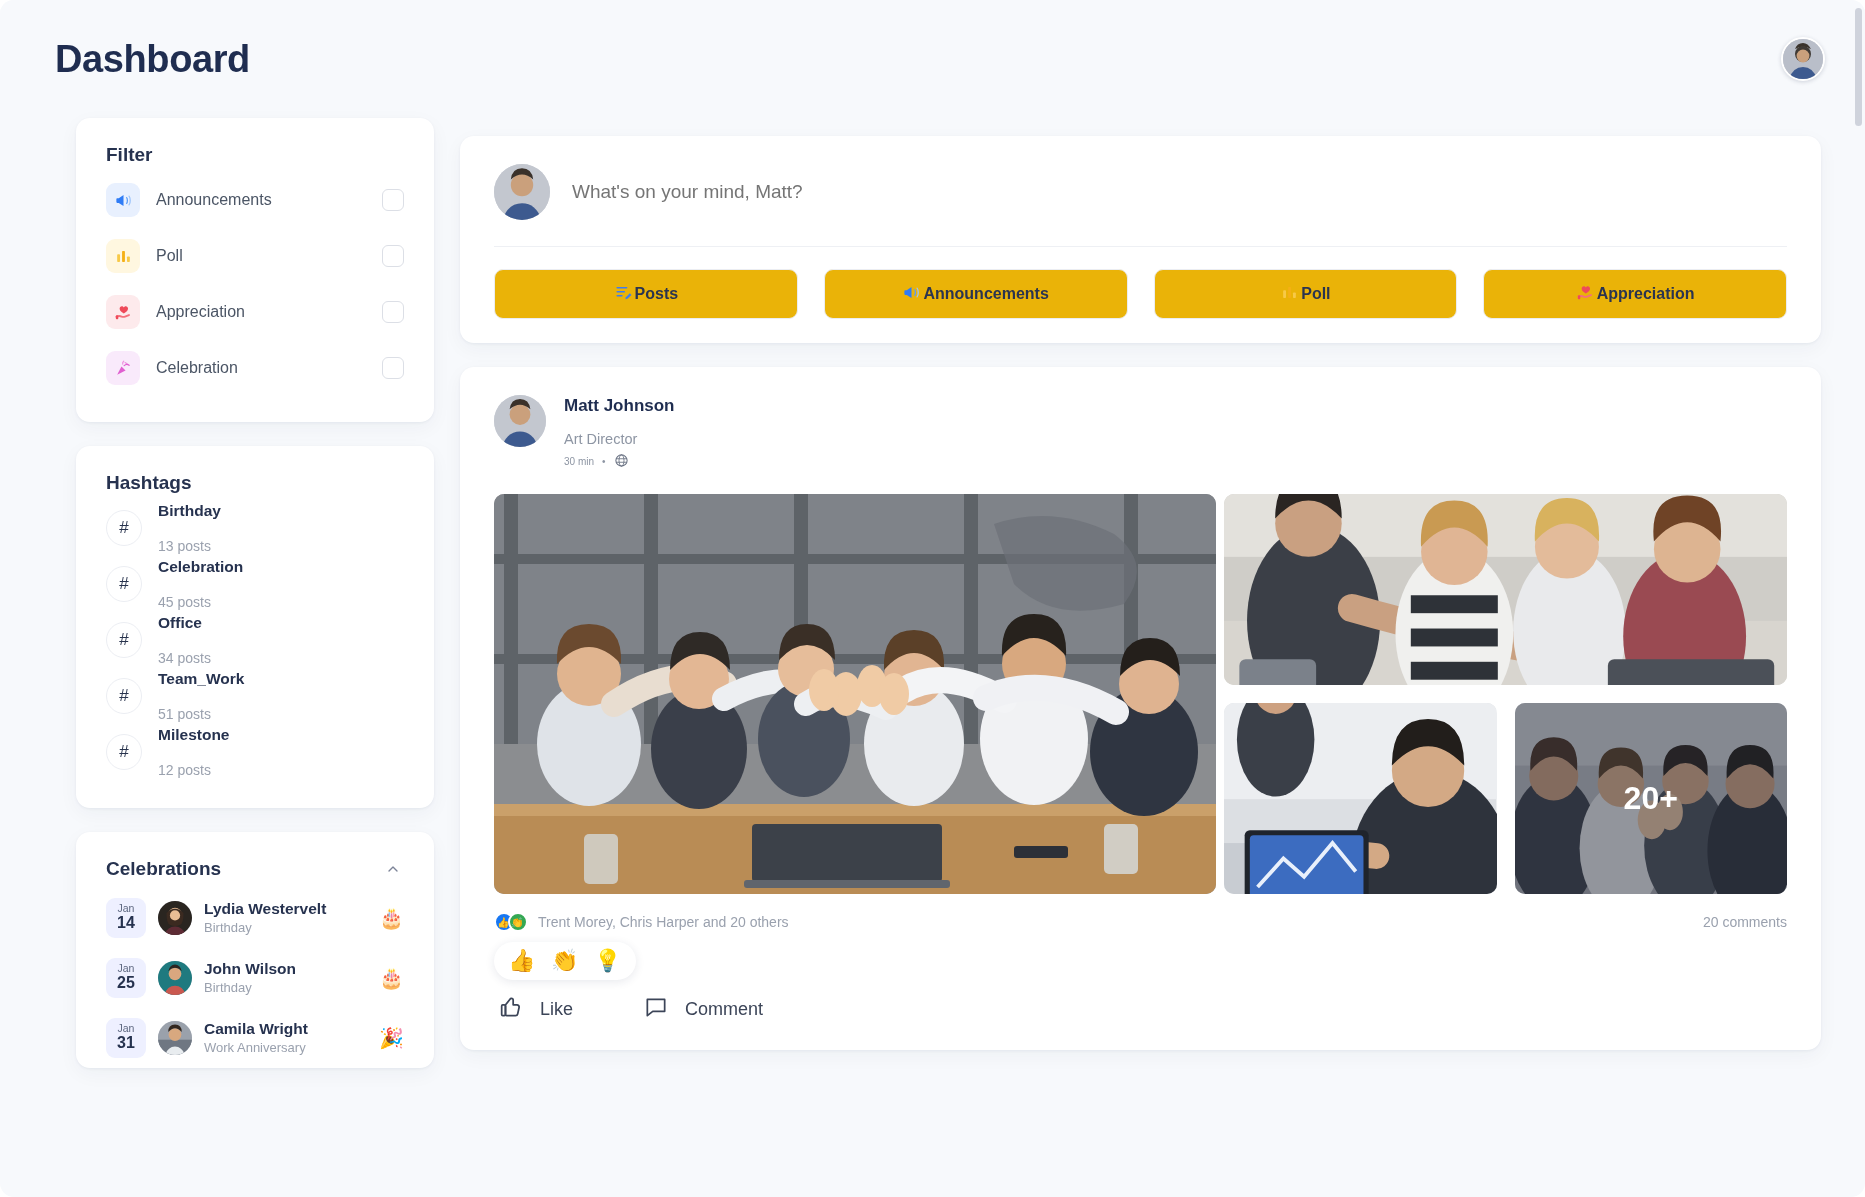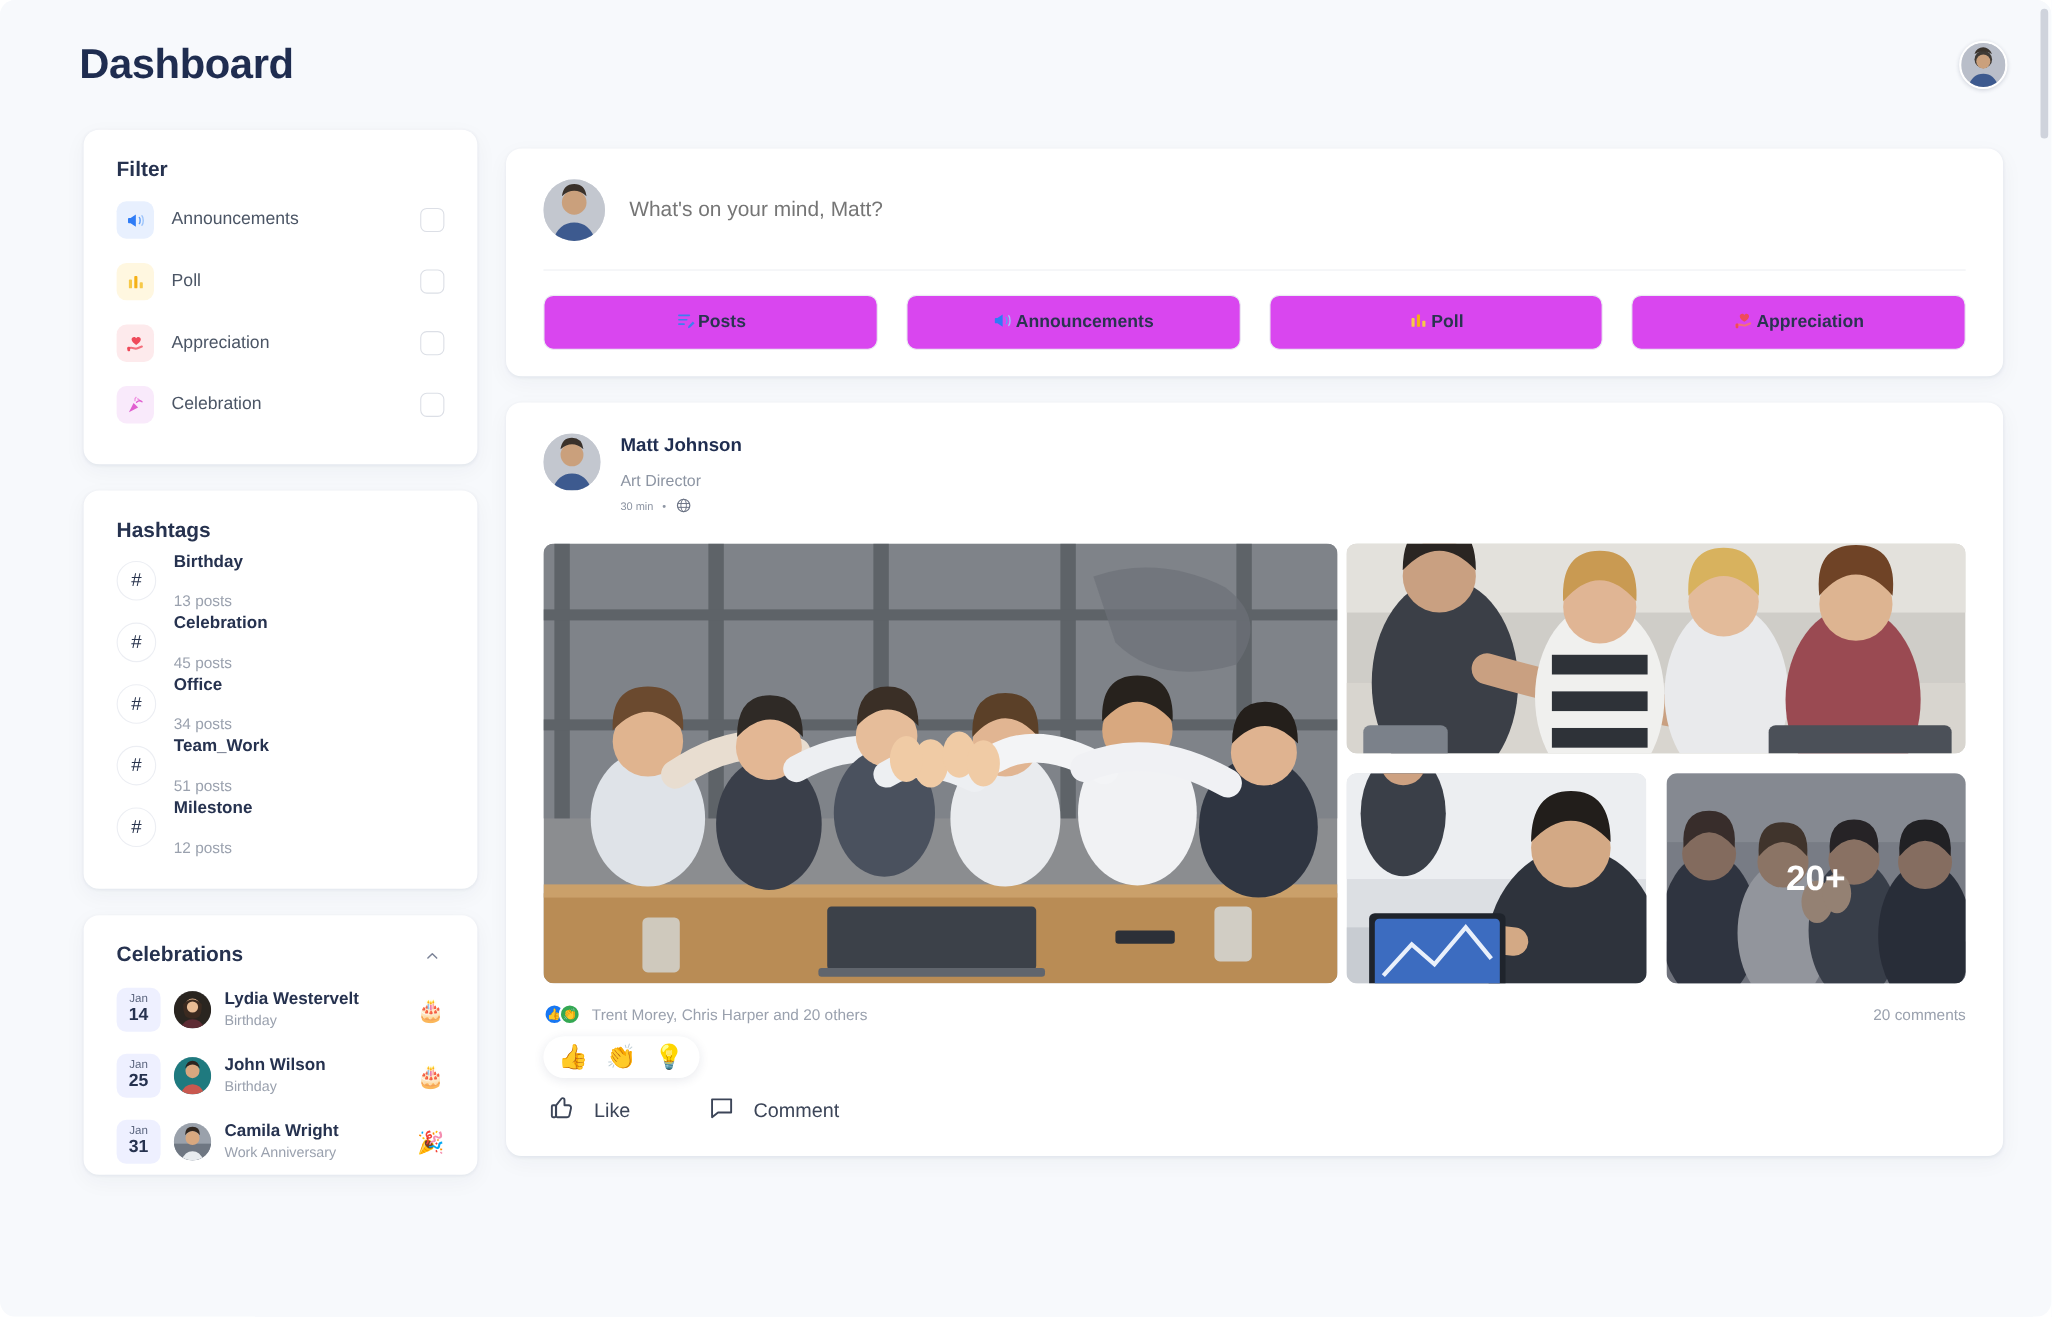--- a/index.html
+++ b/index.html
@@ -14,21 +14,21 @@
     width: 1865px; height: 1197px;
     background: #f7f9fc;
     border-radius: 14px;
     overflow: hidden;
   }
 
   
   .header {
     height: 118px;
     display: flex; align-items: center; justify-content: space-between;
-    padding: 0 40px 0 72px;
+    padding: 0 40px 0 55px;
     background: #f7f9fc;
   }
   .page-title {
     font-size: 38px; font-weight: 700; color: #1f2d50;
     letter-spacing: -0.4px;
   }
   .avatar {
     border-radius: 50%;
     background: #c9ccd4;
     overflow: hidden;
@@ -126,21 +126,21 @@
   .comp-av { width: 56px; height: 56px; border-radius: 50%; overflow: hidden; flex: none; background: #cfd3dc; }
   .comp-input {
     flex: 1; border: none; outline: none; background: transparent;
     font-family: "Liberation Sans", sans-serif;
     font-size: 19px; color: #9aa1ae;
   }
   .comp-div { height: 1px; background: #eef0f4; margin: 0 34px; }
   .comp-actions { display: flex; gap: 26px; padding: 22px 34px 2px 34px; }
   .act-btn {
     flex: 1; height: 50px; border: 1.4px solid #ebedf2; border-radius: 9px;
-    background: #d946ef; display: flex; align-items: center; justify-content: center;
+    background: #eab308; display: flex; align-items: center; justify-content: center;
     gap: 2px; cursor: pointer;
     font-size: 16px; font-weight: 700; color: #2a3450;
     font-family: "Liberation Sans", sans-serif;
   }
   .act-ico { font-size: 17px; line-height: 1; }
 
   
   .post { margin-top: 24px; overflow: hidden; }
   .post-head { display: flex; align-items: flex-start; gap: 18px; padding: 28px 34px 0 34px; }
   .post-av { width: 52px; height: 52px; border-radius: 50%; overflow: hidden; flex: none; background: #cfd3dc; }

